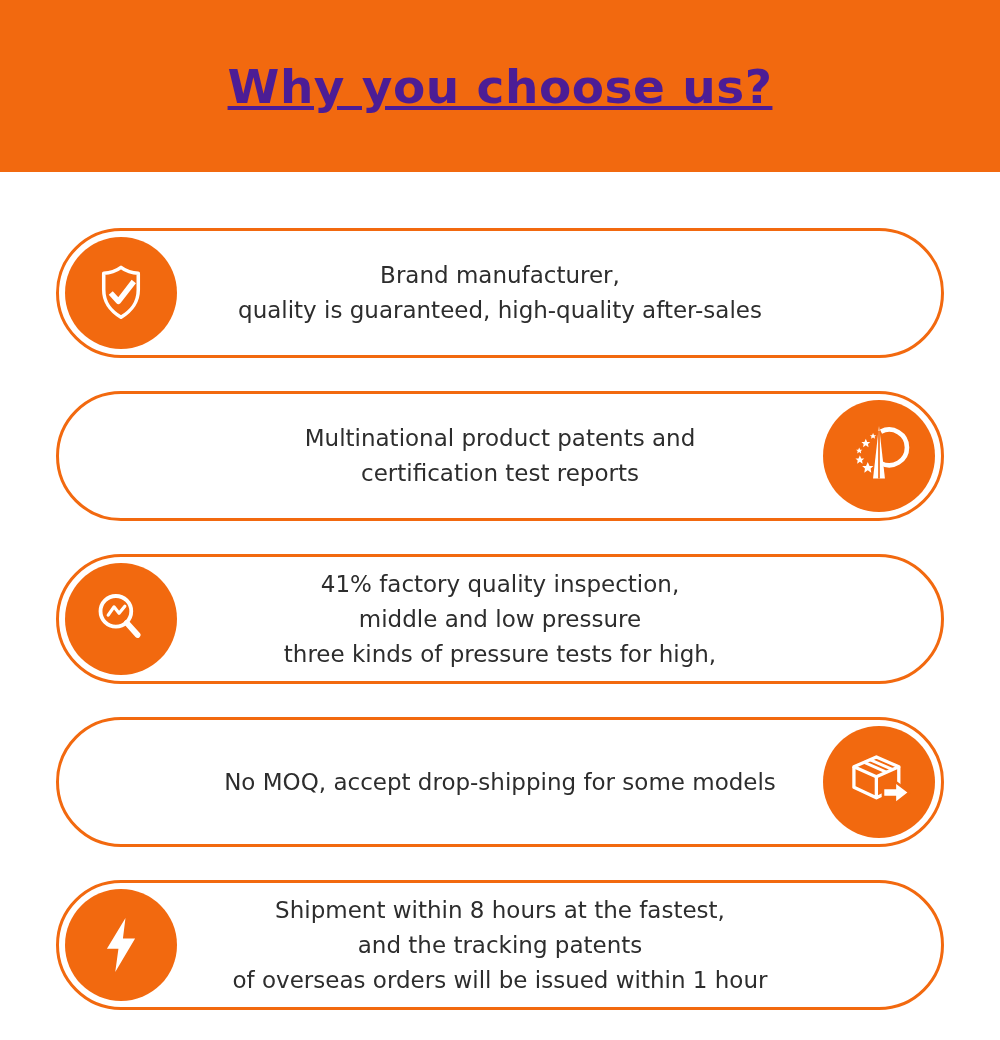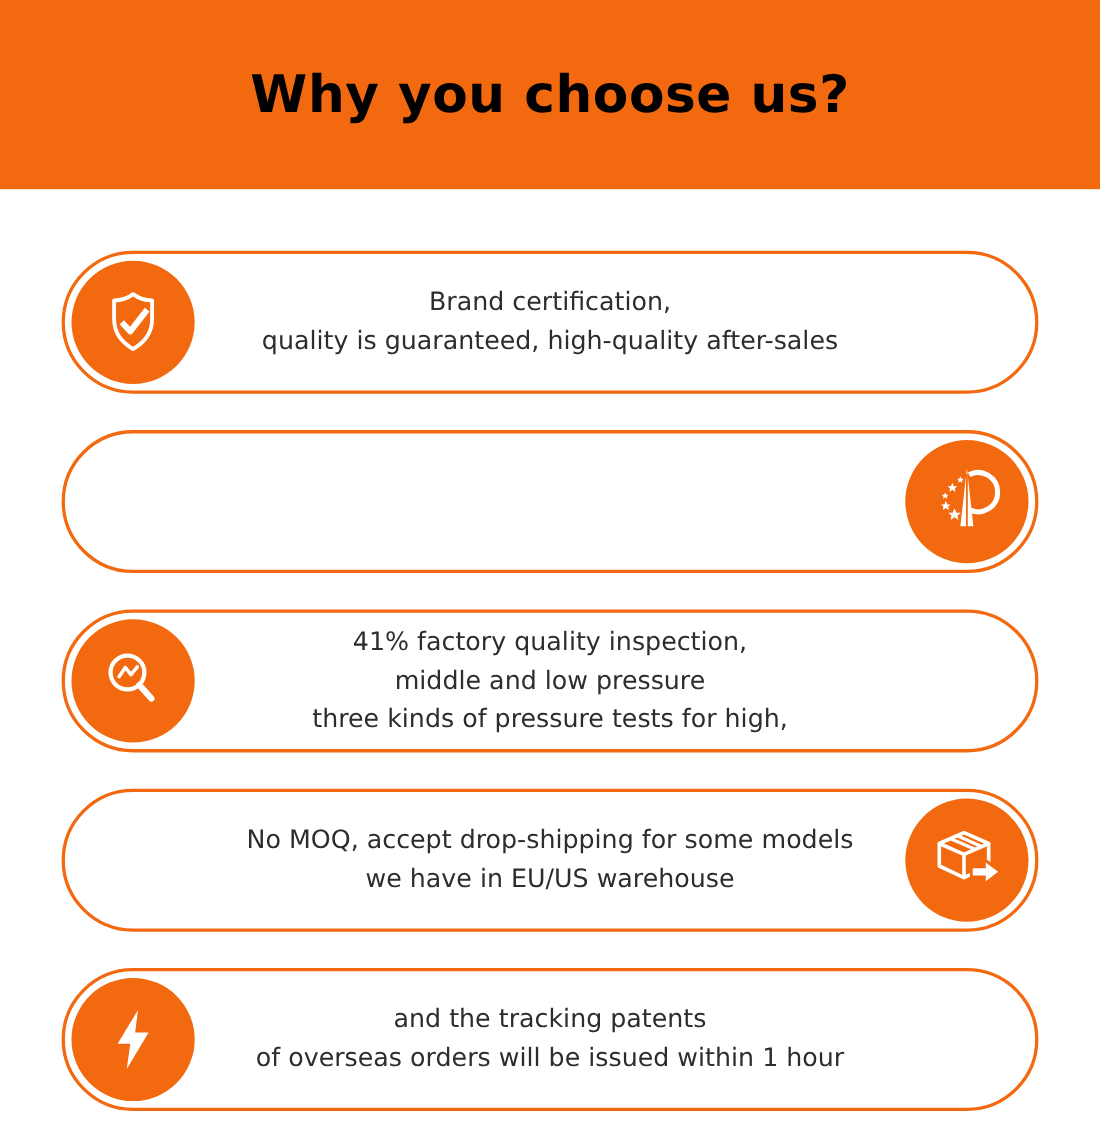--- a/index.html
+++ b/index.html
@@ -5,22 +5,23 @@
   :root { --accent:#F2690F; --text:#2D2D2D; --bg:#FFFFFF; }
   * { box-sizing:border-box; margin:0; padding:0; }
   html,body { width:1000px; background:var(--bg); }
   body { height:1040px; font-family:"DejaVu Sans","Liberation Sans",sans-serif; overflow:hidden; }
 
   .header {
     height:172px; background:var(--accent);
     display:flex; align-items:center; justify-content:center;
   }
   .header h1 {
-    color:#000000; font-size:47px; font-weight:bold; letter-spacing:0.5px;
+    color:#4c1d95; font-size:47px; font-weight:bold; letter-spacing:0.5px;
     font-family:"DejaVu Sans","Liberation Sans",sans-serif;
+    text-decoration:underline;
   }
 
   .cards {
     display:flex; flex-direction:column; gap:33px;
     padding:56px 56px 0 56px;
   }
   .card {
     position:relative; height:130px; background:#ffffff;
     border:3px solid var(--accent); border-radius:68px;
     display:flex; align-items:center; justify-content:center;
@@ -54,40 +55,44 @@
 <div class="cards">
 
   <div class="card icon-left">
     <div class="icon-circle">
       <svg class="icon-svg" width="64" height="64" viewBox="0 0 100 100">
         <path d="M50,10 C58,16 68,19 77,19 L77,45 C77,66 66,78 50,88 C34,78 23,66 23,45 L23,19 C32,19 42,16 50,10 Z" fill="none" stroke="#ffffff" stroke-width="5.5" stroke-linejoin="round"></path>
         <polyline points="34,50 46,63 70,32" fill="none" stroke="#ffffff" stroke-width="8.5" stroke-linejoin="round"></polyline>
       </svg>
     </div>
     <div class="card-text">
-      <span class="line">Brand certification,</span>
+      <span class="line">Brand manufacturer,</span>
       <span class="line">quality is guaranteed, high-quality after-sales</span>
     </div>
   </div>
 
   <div class="card icon-right">
     <div class="icon-circle">
       <svg class="icon-svg" width="66" height="66" viewBox="0 0 100 100">
         <defs>
           <path id="st" d="M0,-1 L0.294,-0.309 L0.951,-0.309 L0.476,0.118 L0.588,0.809 L0,0.382 L-0.588,0.809 L-0.476,0.118 L-0.951,-0.309 L-0.294,-0.309 Z" fill="#ffffff"></path>
         </defs>
         <path d="M53,13 A27,27 0 1 1 53,61" fill="none" stroke="#ffffff" stroke-width="7"></path>
         <polygon points="50,4 59,84 41,84" fill="#ffffff"></polygon>
         <line x1="50" y1="12" x2="50" y2="84" stroke="#F2690F" stroke-width="2.5"></line>
         <use href="#st" transform="translate(41,20) scale(5)"></use>
         <use href="#st" transform="translate(30,31) scale(7)"></use>
         <use href="#st" transform="translate(20,42) scale(5)"></use>
         <use href="#st" transform="translate(21,56) scale(7)"></use>
         <use href="#st" transform="translate(33,68) scale(9)"></use>
       </svg>
+    </div>
+    <div class="card-text">
+      <span class="line">Multinational product patents and</span>
+      <span class="line">certification test reports</span>
     </div>
   </div>
 
   <div class="card icon-left">
     <div class="icon-circle">
       <svg class="icon-svg" width="64" height="64" viewBox="0 0 100 100">
         <circle cx="42" cy="38" r="24" fill="none" stroke="#ffffff" stroke-width="6"></circle>
         <line x1="59" y1="56" x2="76" y2="75" stroke="#ffffff" stroke-width="9" stroke-linecap="round"></line>
         <polyline points="30,44 39,31 47,41 56,30" fill="none" stroke="#ffffff" stroke-width="5" stroke-linecap="round" stroke-linejoin="round"></polyline>
       </svg>
@@ -104,29 +109,29 @@
       <svg class="icon-svg" width="66" height="66" viewBox="0 0 100 100">
         <polygon points="46,12 80,27 46,42 12,27" fill="none" stroke="#ffffff" stroke-width="5" stroke-linejoin="round"></polygon>
         <path d="M12,27 L12,58 L46,74 L46,42 M80,27 L80,58 L46,74" fill="none" stroke="#ffffff" stroke-width="5" stroke-linejoin="round"></path>
         <line x1="27" y1="20" x2="61" y2="35" stroke="#ffffff" stroke-width="4.5"></line>
         <line x1="36" y1="16" x2="70" y2="31" stroke="#ffffff" stroke-width="4.5"></line>
         <polygon points="58,61 76,61 76,53 93,66 76,79 76,71 58,71" fill="#ffffff" stroke="#F2690F" stroke-width="8" paint-order="stroke" stroke-linejoin="round"></polygon>
       </svg>
     </div>
     <div class="card-text">
       <span class="line">No MOQ, accept drop-shipping for some models</span>
-      <span class="line">we have in EU/US warehouse</span>
     </div>
   </div>
 
   <div class="card icon-left">
     <div class="icon-circle">
       <svg class="icon-svg" width="64" height="64" viewBox="0 0 100 100">
         <polygon points="57,8 28,56 46,56 41,92 72,40 53,40" fill="#ffffff"></polygon>
       </svg>
     </div>
     <div class="card-text">
+      <span class="line">Shipment within 8 hours at the fastest,</span>
       <span class="line">and the tracking patents</span>
       <span class="line">of overseas orders will be issued within 1 hour</span>
     </div>
   </div>
 
 </div>
 
 </body></html>

